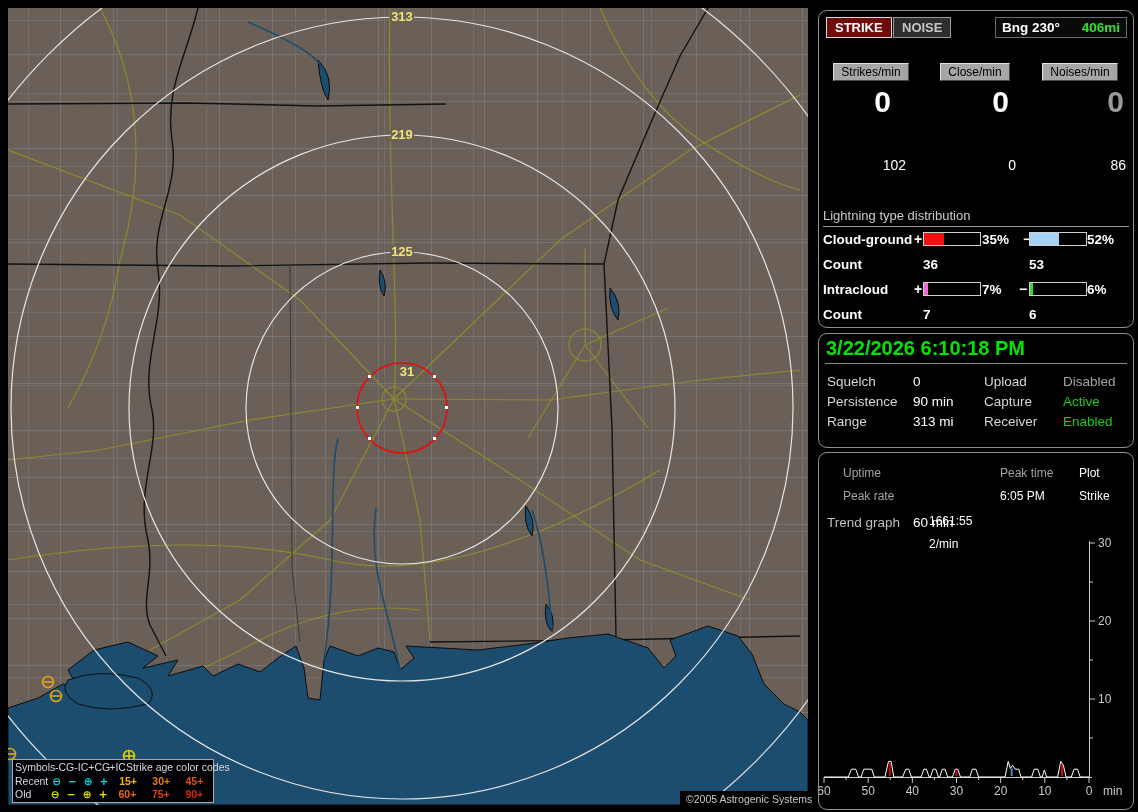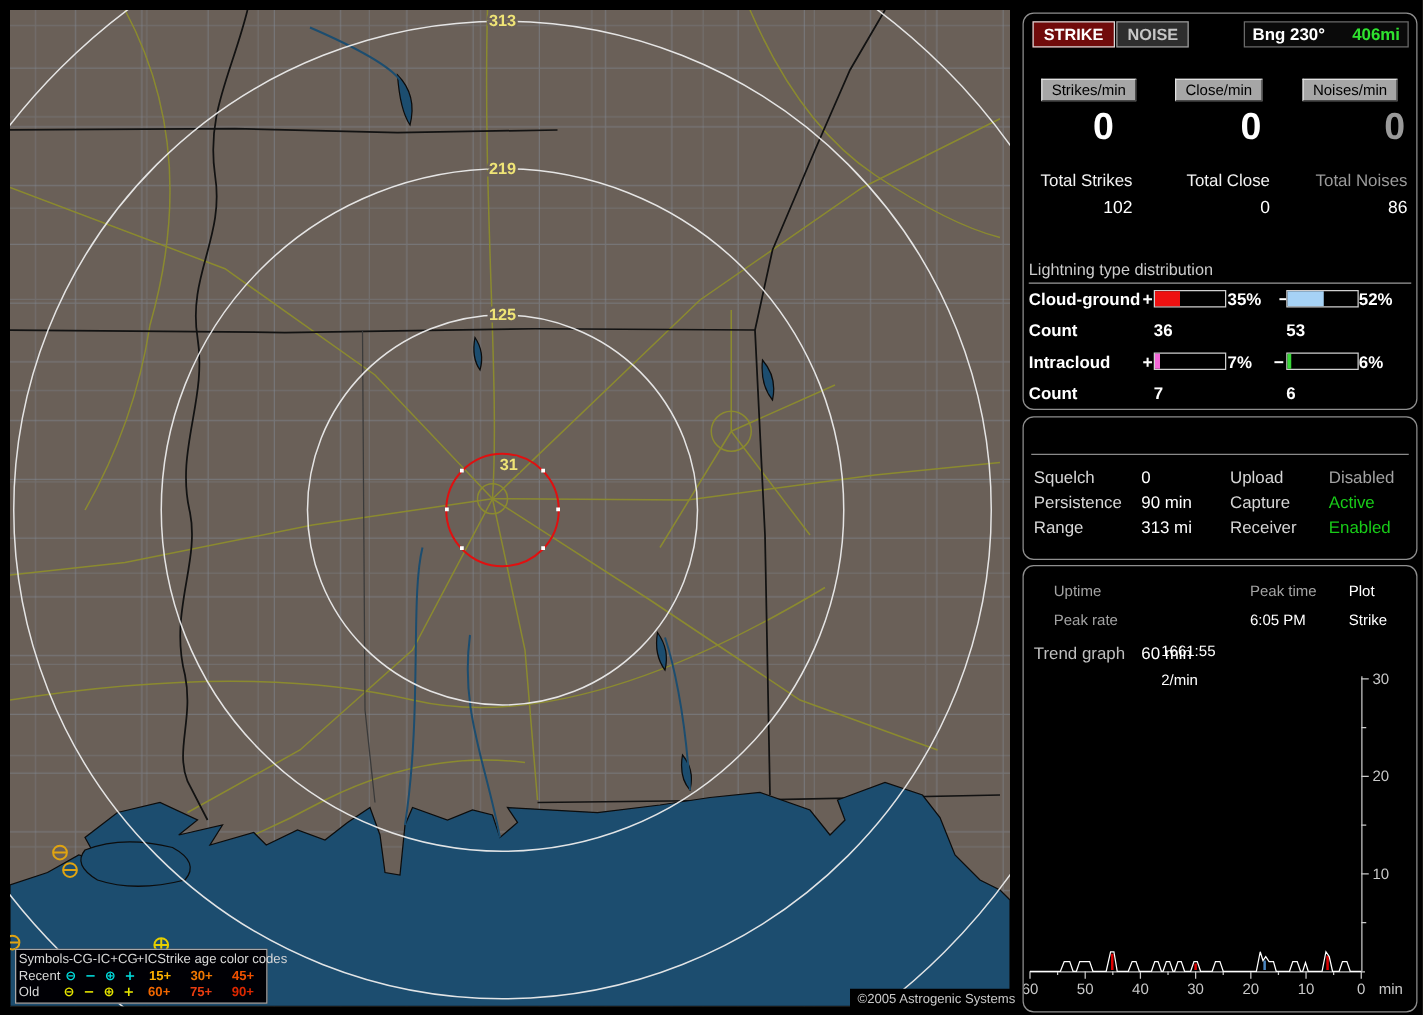--- a/index.html
+++ b/index.html
@@ -217,25 +217,20 @@
   <div class="cgrid" id="badges">
     <span class="badge">Strikes/min</span>
     <span class="badge">Close/min</span>
     <span class="badge">Noises/min</span>
   </div>
   <div class="cgrid" id="rates">
     <span class="rate c1">0</span>
     <span class="rate c2">0</span>
     <span class="rate c3 dimtxt">0</span>
   </div>
-  <div class="cgrid" id="totlabels">
-    <span class="tl c1">Total Strikes</span>
-    <span class="tl c2">Total Close</span>
-    <span class="tl c3 dimtxt">Total Noises</span>
-  </div>
   <div class="cgrid" id="totvalues">
     <span class="tv tl c1">102</span>
     <span class="tv tl c2">0</span>
     <span class="tv tl c3">86</span>
   </div>
 
   <div id="dist">
     <div class="title">Lightning type distribution</div>
     <hr>
     <div class="drow">
@@ -271,20 +266,21 @@
     </div>
     <div class="cntrow">
       <span style="left:0">Count</span>
       <span style="left:100px">7</span>
       <span style="left:206px">6</span>
     </div>
   </div>
 </div>
 
 <div class="panel" id="panelB">
+  <div id="clock">3/22/2026 6:10:18 PM</div>
   <div id="clockline"></div>
   <div class="setrows">
     <div class="setrow">
       <span class="l1">Squelch</span>
       <span class="v1">0</span>
       <span class="l2">Upload</span>
       <span class="v2 dim">Disabled</span>
     </div>
     <div class="setrow">
       <span class="l1">Persistence</span>

